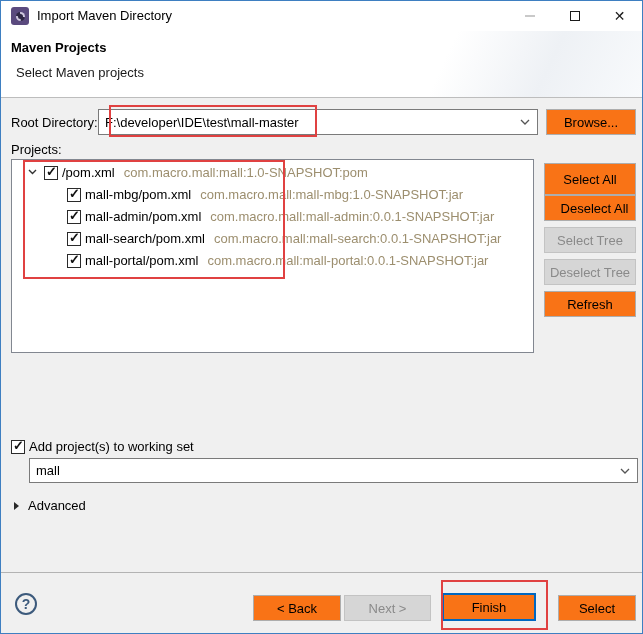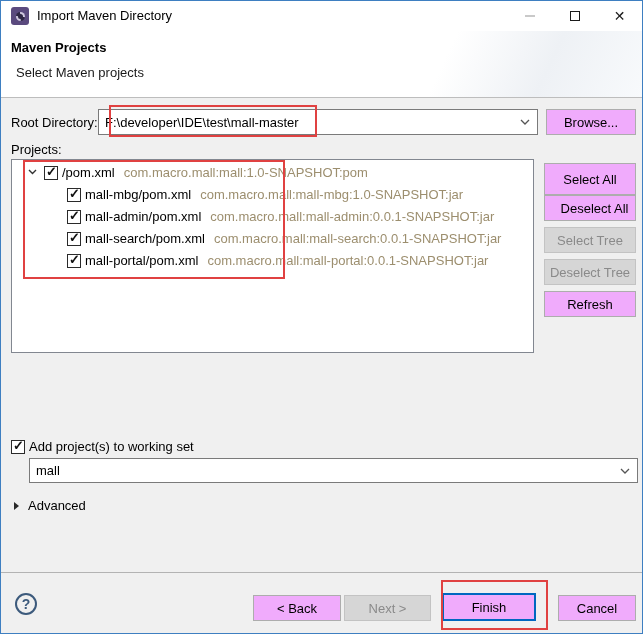--- a/index.html
+++ b/index.html
@@ -32,21 +32,21 @@
   .header-subtitle { position:absolute; left:15px; top:34px; color:#1a1a1a; }
 
   
   .label { position:absolute; color:#000; }
   .textfield { position:absolute; background:#fff; border:1px solid #7a7a7a; }
   .textfield input { position:absolute; left:0; top:0; width:100%; height:100%;
     border:none; outline:none; background:transparent; padding:0 22px 0 6px;
     font-family:"Liberation Sans", sans-serif; font-size:13px; color:#000; }
   .combo-chevron { position:absolute; right:7px; top:50%; transform:translateY(-50%); }
 
-  .btn { position:absolute; background:#f0abfc; border:1px solid #adadad; color:#000;
+  .btn { position:absolute; background:#f97316; border:1px solid #adadad; color:#000;
     font-family:"Liberation Sans", sans-serif; font-size:13px; text-align:center; cursor:default;
     display:flex; align-items:center; justify-content:center; }
   .btn.disabled { background:#d6d6d6; border-color:#c3c3c3; color:#8a8a8a; }
   .btn.default { border:2px solid #0067c0; }
 
   
   .tree-panel { position:absolute; left:10px; top:158px; width:523px; height:194px;
     background:#fff; border:1px solid #828790; }
   .tree-row { position:absolute; left:0; width:100%; height:22px; }
   .tree-expander { position:absolute; left:16px; top:7px; }
@@ -165,19 +165,19 @@
   <span class="adv-arrow"></span>
   <div class="label adv-label">Advanced</div>
 
   <div class="footer-sep"></div>
   <div class="help-circle">
       <span>?</span>
     </div>
   <button class="btn" style="left:252px; top:594px; width:88px; height:26px;">&lt; Back</button>
   <button class="btn disabled" style="left:343px; top:594px; width:87px; height:26px;">Next &gt;</button>
   <button class="btn default" style="left:441px; top:592px; width:94px; height:28px;">Finish</button>
-  <button class="btn" style="left:557px; top:594px; width:78px; height:26px;">Cancel</button>
+  <button class="btn" style="left:557px; top:594px; width:78px; height:26px;">Select</button>
 
   <div class="annotation anno-rootdir"></div>
   <div class="annotation anno-tree"></div>
   <div class="annotation anno-finish"></div>
 
 </div>
 
 </body></html>

